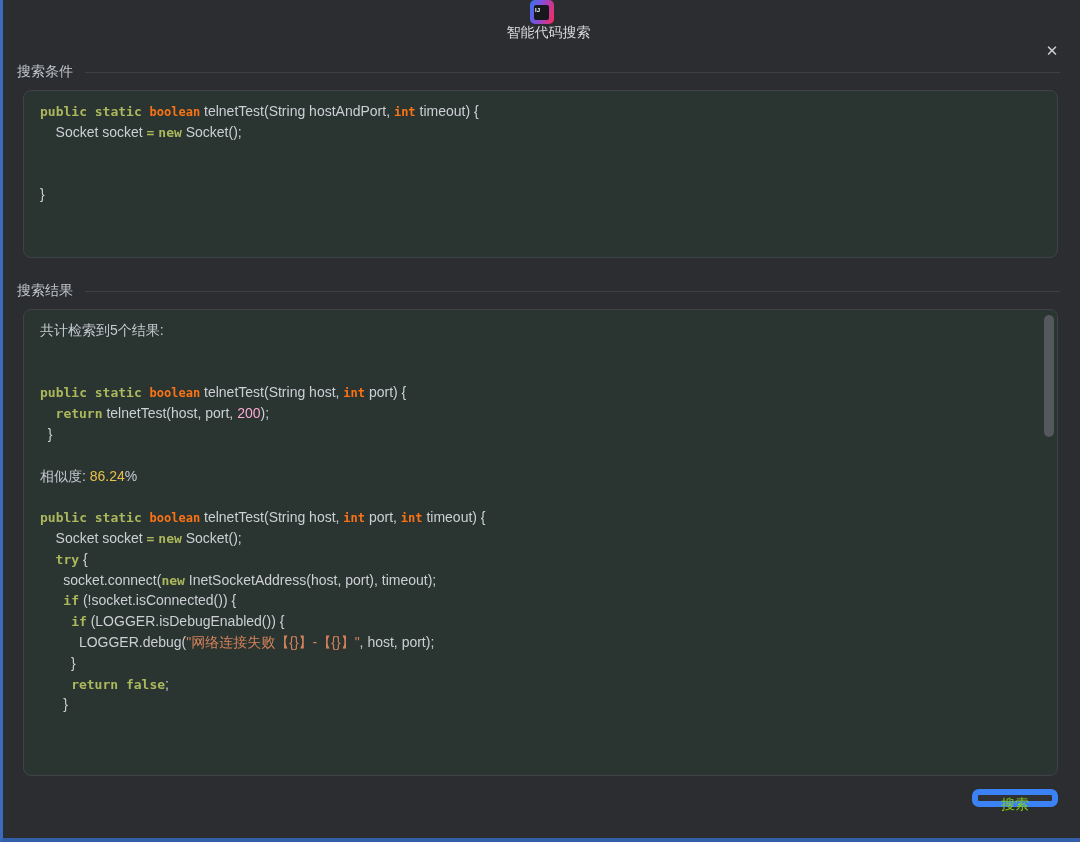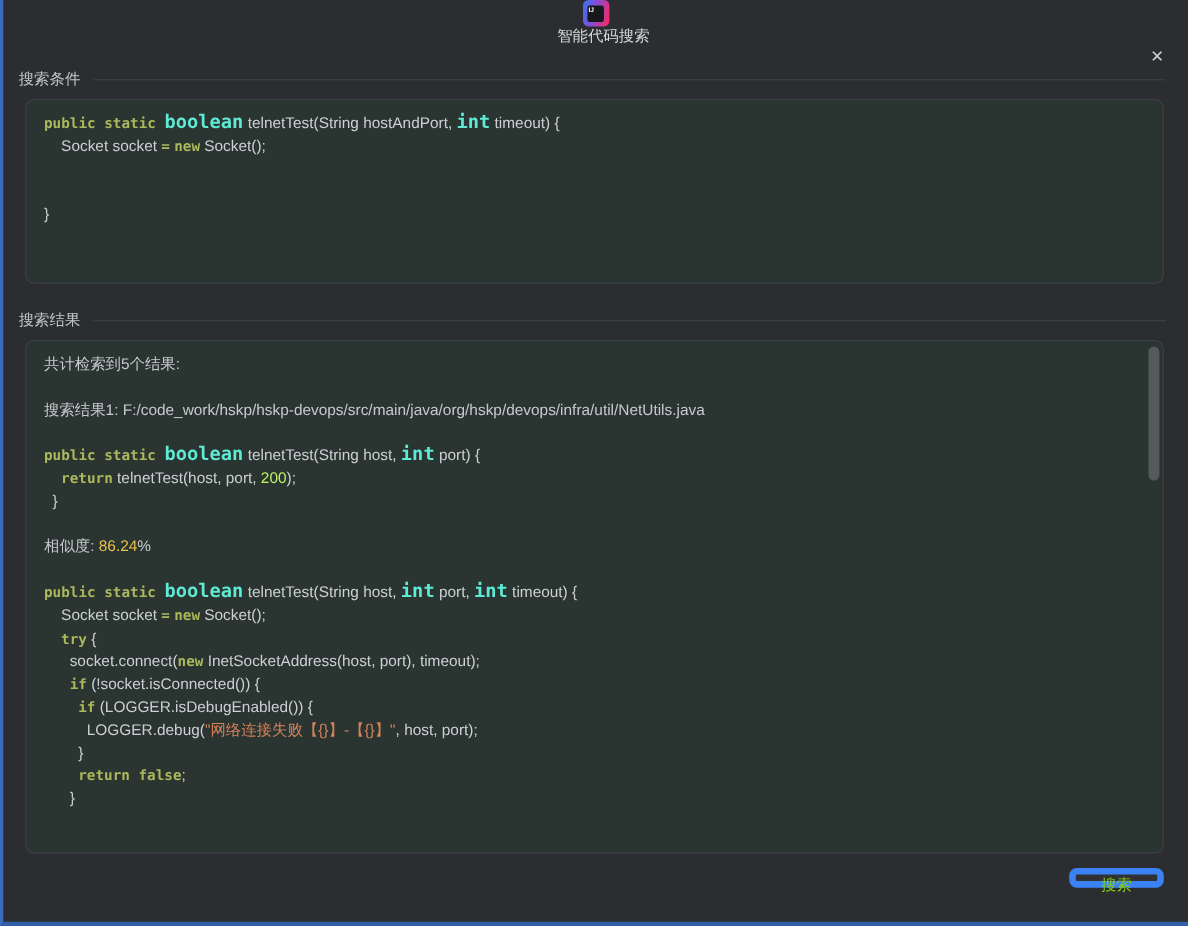--- a/index.html
+++ b/index.html
@@ -45,24 +45,24 @@
     border: 1px solid #3f4347;
     border-radius: 8px;
     padding: 10px 16px;
     position: relative;
     overflow: hidden;
   }
   .condition-editor { height: 168px; }
   .results-panel { height: 467px; }
   .code-line { height: 20.8px; white-space: pre; font-size: 14px; line-height: 20.8px; }
   .tok-kw   { color: #acb85c; font-family: "DejaVu Sans Mono", monospace; font-weight: bold; font-size: 13px; }
-  .tok-type { color: #5eead4; font-family: "DejaVu Sans Mono", monospace; font-weight: bold; font-size: 17px; }
+  .tok-type { color: #f97316; font-family: "DejaVu Sans Mono", monospace; font-weight: bold; font-size: 12px; }
   .tok-plain{ color: #ccd0d4; }
   .tok-info { color: #c6cad0; }
-  .tok-num  { color: #bef264; }
+  .tok-num  { color: #f9a8d4; }
   .tok-str  { color: #d3825a; }
   .tok-sim  { color: #e8c04c; }
   .scrollbar-thumb {
     position: absolute; right: 3px; top: 5px;
     width: 10px; height: 122px;
     background: #55585d; border-radius: 5px;
   }
   
   .footer { display: flex; justify-content: flex-end; padding: 13px 22px 0 0; }
   .search-btn {
@@ -105,21 +105,20 @@
 
   <div class="section-head results-head">
     <span class="section-label">搜索结果</span>
     <span class="section-rule"></span>
   </div>
 
   <div class="editor results-panel">
     <div>
         <div class="code-line"><span class="tok-info">共计检索到5个结果:</span></div>
         <div class="code-line"><span class="tok-info"></span></div>
-        <div class="code-line"><span class="tok-info">搜索结果1: F:/code_work/hskp/hskp-devops/src/main/java/org/hskp/devops/infra/util/NetUtils.java</span></div>
         <div class="code-line"><span class="tok-info"></span></div>
         <div class="code-line"><span class="tok-kw">public static </span><span class="tok-type">boolean</span><span class="tok-plain"> telnetTest(String host, </span><span class="tok-type">int</span><span class="tok-plain"> port) {</span></div>
         <div class="code-line"><span class="tok-plain">    </span><span class="tok-kw">return</span><span class="tok-plain"> telnetTest(host, port, </span><span class="tok-num">200</span><span class="tok-plain">);</span></div>
         <div class="code-line"><span class="tok-plain">  }</span></div>
         <div class="code-line"><span class="tok-plain"></span></div>
         <div class="code-line"><span class="tok-info">相似度: </span><span class="tok-sim">86.24</span><span class="tok-info">%</span></div>
         <div class="code-line"><span class="tok-info"></span></div>
         <div class="code-line"><span class="tok-kw">public static </span><span class="tok-type">boolean</span><span class="tok-plain"> telnetTest(String host, </span><span class="tok-type">int</span><span class="tok-plain"> port, </span><span class="tok-type">int</span><span class="tok-plain"> timeout) {</span></div>
         <div class="code-line"><span class="tok-plain">    Socket socket </span><span class="tok-kw">=</span><span class="tok-plain"> </span><span class="tok-kw">new</span><span class="tok-plain"> Socket();</span></div>
         <div class="code-line"><span class="tok-plain">    </span><span class="tok-kw">try</span><span class="tok-plain"> {</span></div>

